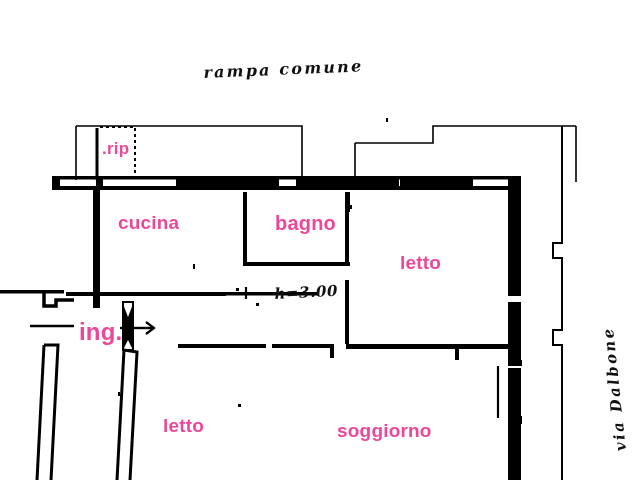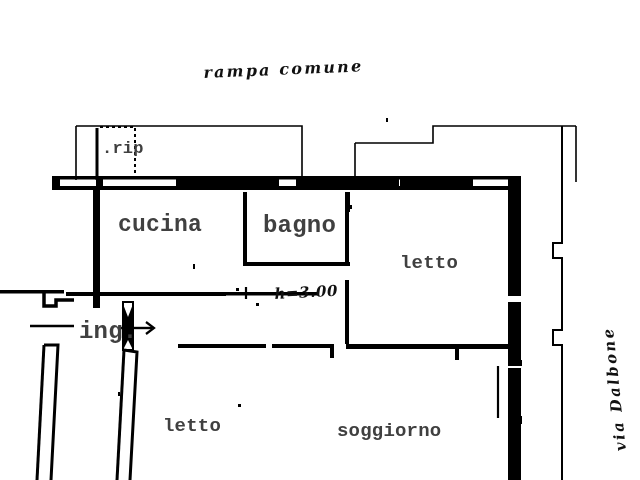--- a/index.html
+++ b/index.html
@@ -20,28 +20,28 @@
   #plan-svg {
     position: absolute;
     left: 0;
     top: 0;
     width: 640px;
     height: 480px;
     display: block;
   }
   .room-label {
     position: absolute;
-    font-family: Liberation Mono, monospace;
+    font-family: Liberation Sans, sans-serif;
     font-weight: bold;
-    color: #404040;
+    color: #ec4899;
     white-space: nowrap;
     letter-spacing: 0.2px;
   }
-  .lbl-cucina   { left: 118px; top: 212px; font-size: 23px; }
-  .lbl-bagno    { left: 263px; top: 212px; font-size: 24px; }
+  .lbl-cucina   { left: 118px; top: 212px; font-size: 19px; }
+  .lbl-bagno    { left: 275px; top: 212px; font-size: 20px; }
   .lbl-letto-1  { left: 400px; top: 252px; font-size: 19px; }
   .lbl-letto-2  { left: 163px; top: 415px; font-size: 19px; }
   .lbl-soggiorno{ left: 337px; top: 420px; font-size: 19px; text-align: center; }
   .lbl-rip      { left: 102px; top: 139px; font-size: 17px; }
   .lbl-ing      { left: 79px;  top: 318px; font-size: 24px; }
 
   .hand-label {
     position: absolute;
     font-family: "DejaVu Serif", serif;
     font-style: italic;

